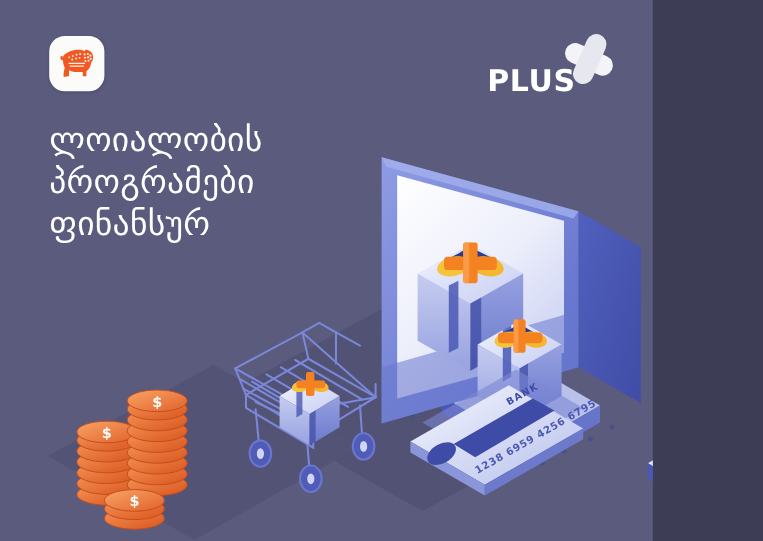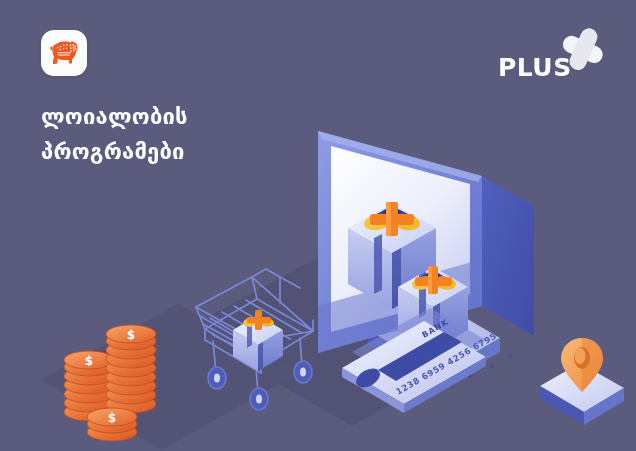--- a/index.html
+++ b/index.html
@@ -2,21 +2,21 @@
 <html><head>
 <meta charset="utf-8">
 <style>
   html, body {
     margin: 0;
     padding: 0;
     background: #3d3e55;
   }
   .banner {
     position: relative;
-    width: 636px;
+    width: 544px;
     height: 451px;
     overflow: hidden;
     background: #5a5b7d;
     font-family: "DejaVu Sans", "Liberation Sans", sans-serif;
   }
 
   
   .brand-logo {
     position: absolute;
     left: 41px;
@@ -68,23 +68,23 @@
     background: #e6e7ef;
   }
 
   
   .headline {
     position: absolute;
     left: 41px;
     top: 99px;
     width: 290px;
     color: #ffffff;
-    font-size: 22px;
+    font-size: 28px;
     line-height: 35px;
-    font-weight: bold;
+    font-weight: normal;
     letter-spacing: 0.2px;
     font-family: "DejaVu Sans", "Liberation Sans", sans-serif;
   }
   .headline div { white-space: nowrap; }
 
   
   .illustration {
     position: absolute;
     left: 0;
     top: 0;
@@ -137,20 +137,21 @@
     <div class="plus-word">PLUS</div>
     <div class="plus-mark">
       <span class="bar h"></span>
       <span class="bar v"></span>
     </div>
   </div>
 
   <div class="headline">
     <div>ლოიალობის</div>
     <div>პროგრამები</div>
+    <div>ფინანსურ</div>
   </div>
 
   <div class="illustration">
     <svg width="636" height="451" viewBox="0 0 636 451">
       <defs>
         <linearGradient id="gScreen" x1="0" y1="0" x2="0.75" y2="1">
           <stop offset="0%" stop-color="#ffffff"></stop>
           <stop offset="55%" stop-color="#eceefb"></stop>
           <stop offset="100%" stop-color="#c9cff2"></stop>
         </linearGradient>

